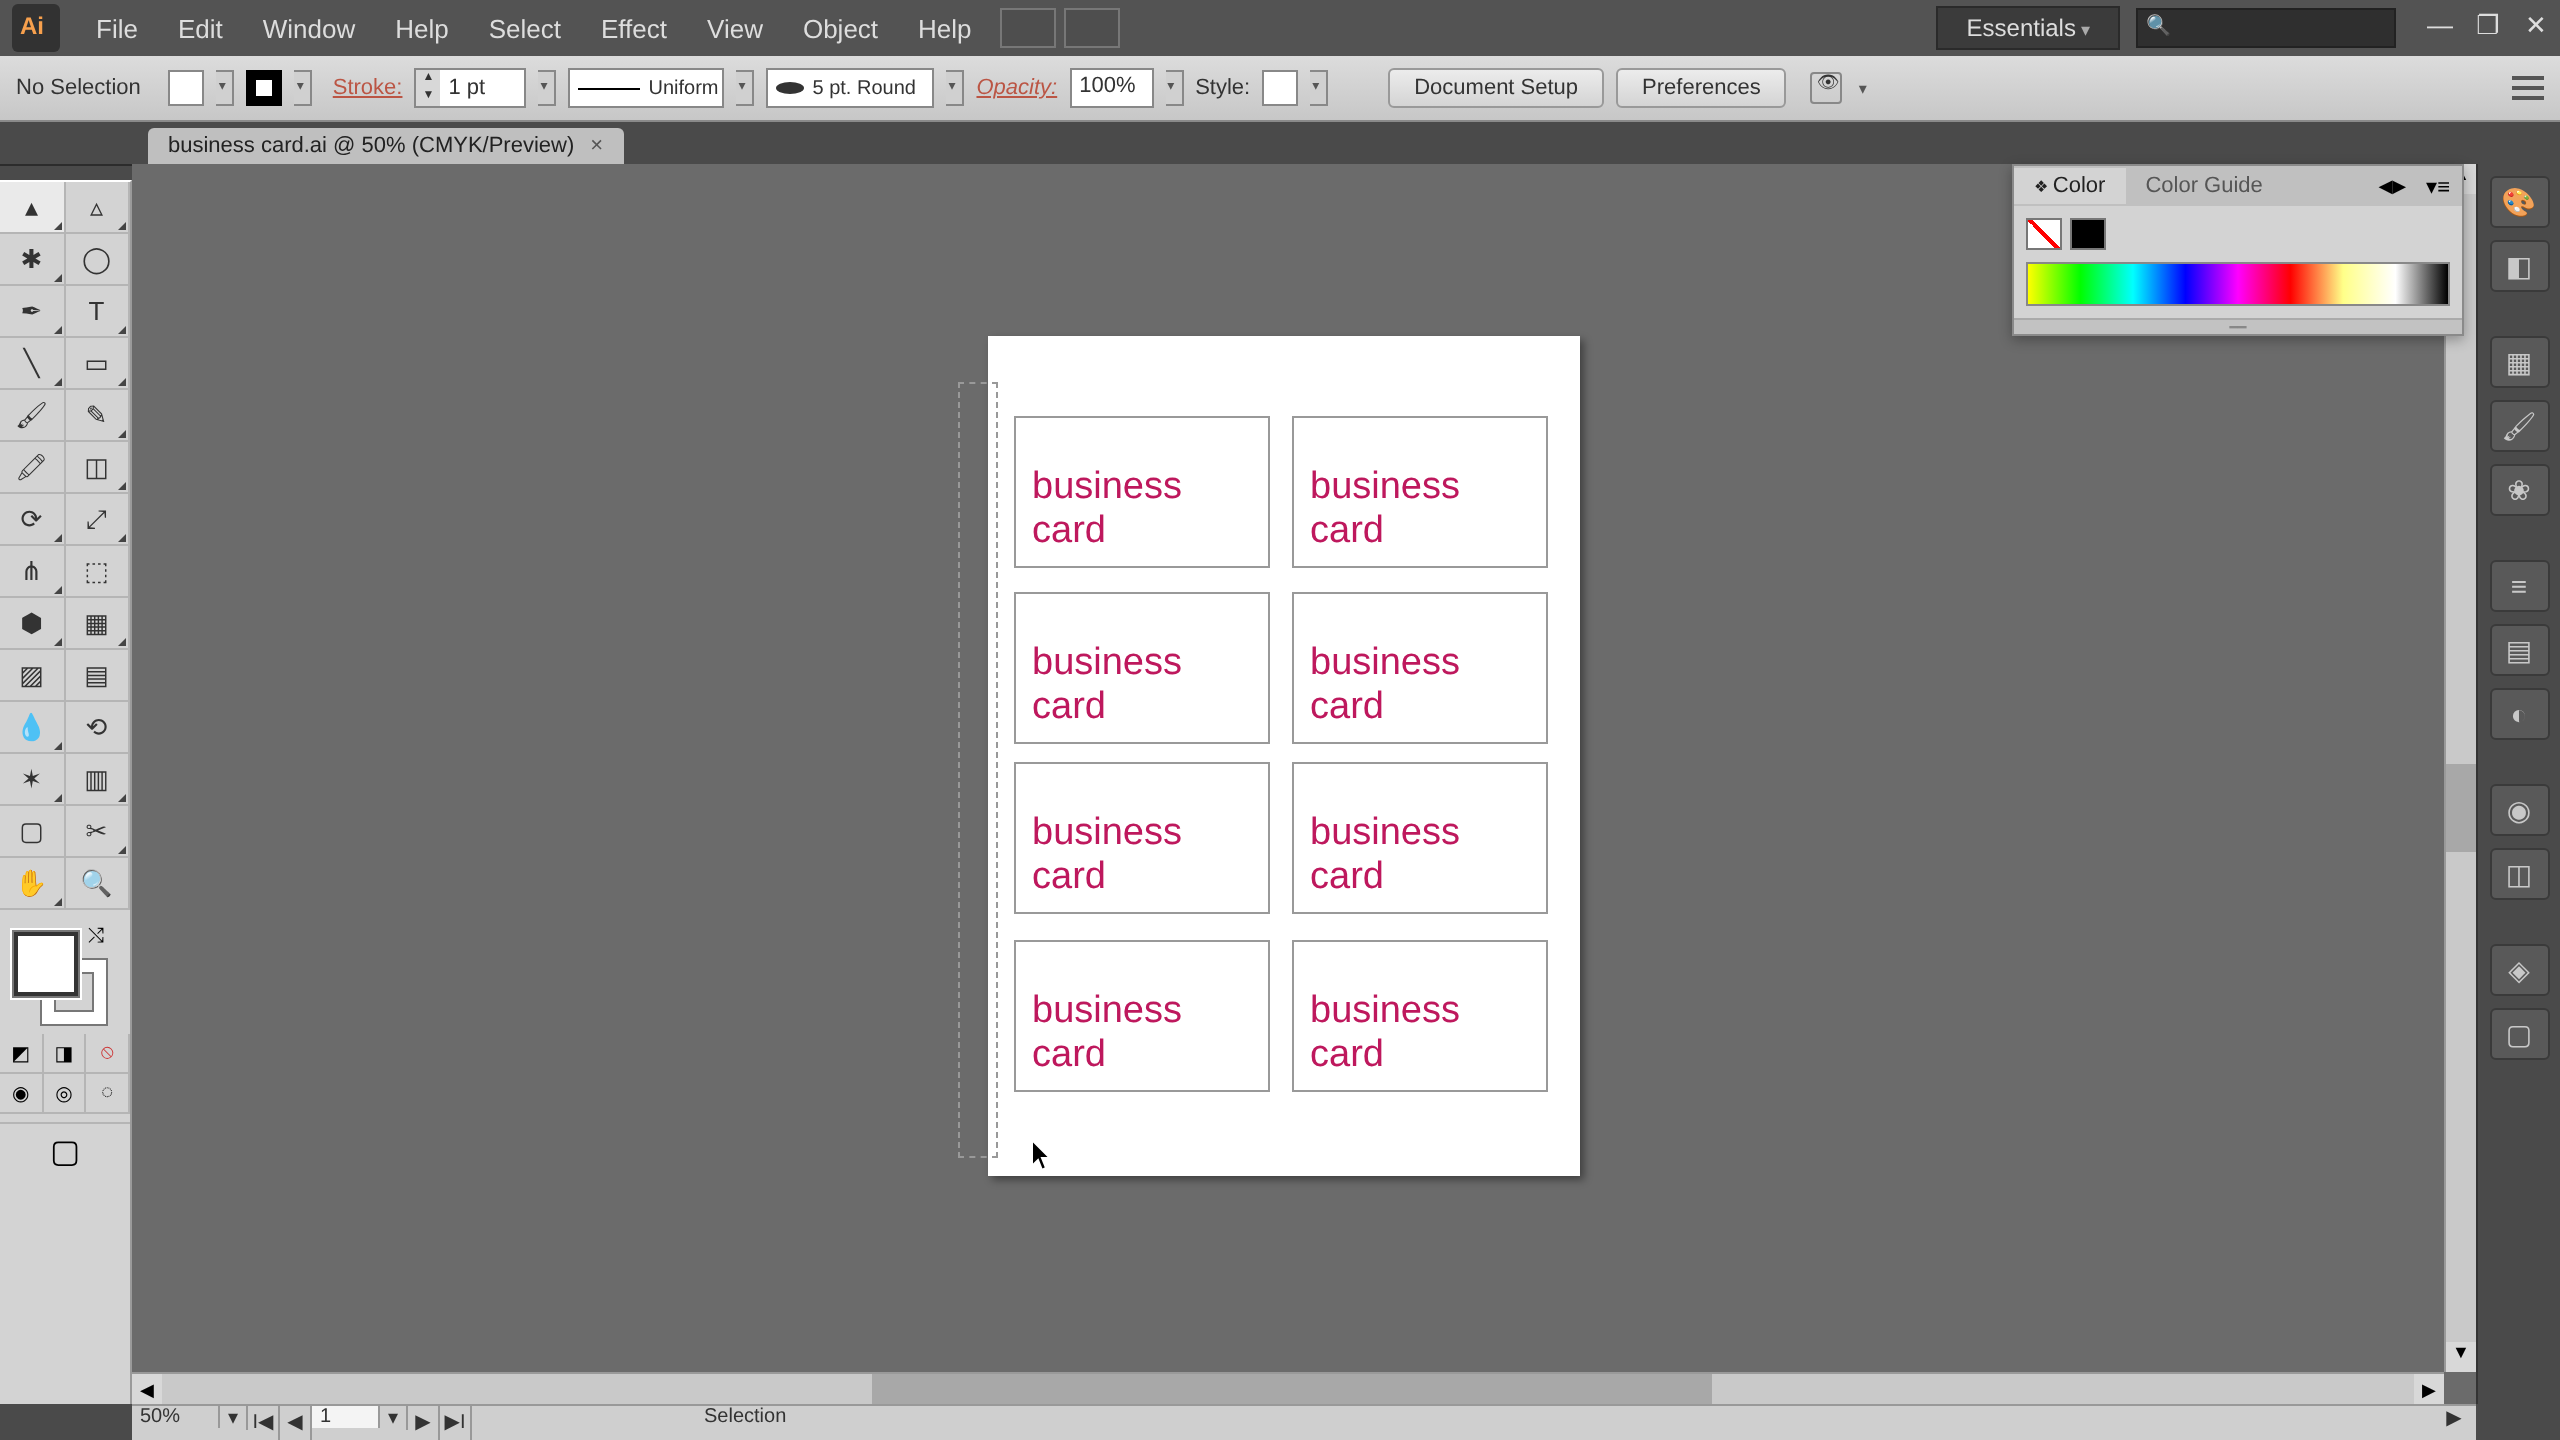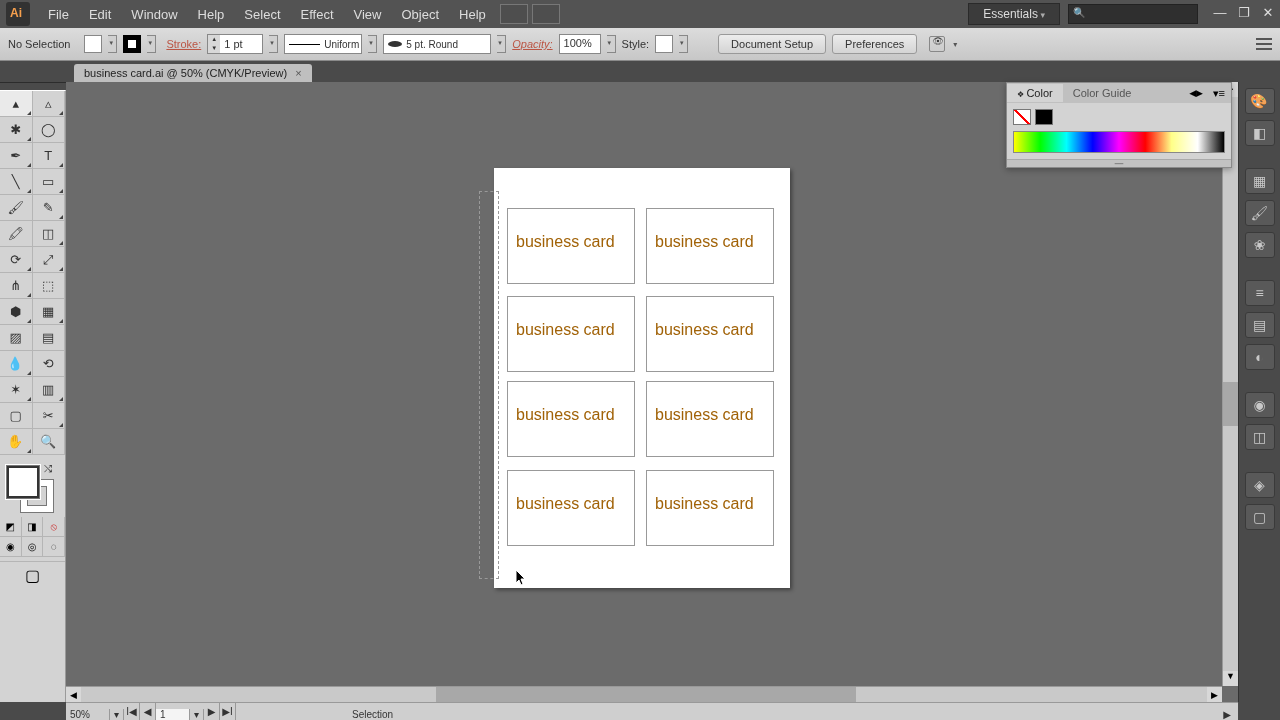--- a/index.html
+++ b/index.html
@@ -25,21 +25,21 @@
 .swatch { width:18px; height:18px; border:1px solid #888; background:#fff; }
 .dd9 { width:9px; height:18px; border:1px solid #888; border-left:none; background:#d0d0d0; position:relative; }
 .dd9::after { content:"▾"; font-size:7px; color:#555; position:absolute; left:1px; top:3px; }
 .strokelabel { color:#b54; text-decoration:underline; margin-left:4px; }
 .nud { display:flex; align-items:center; border:1px solid #888; height:20px; background:#fff; }
 .nud .arrows { width:12px; display:flex; flex-direction:column; background:#d8d8d8; }
 .nud .arrows span { height:9px; text-align:center; font-size:6px; line-height:9px; }
 .nud .val { width:42px; padding:0 4px; }
 .linedrop { width:78px; height:20px; border:1px solid #888; background:#fff; display:flex; align-items:center; position:relative; }
 .linedrop .ln { flex:1; height:1px; background:#000; margin:0 4px; }
-.profiledrop { width:108px; height:20px; border:1px solid #888; background:#fff; display:flex; align-items:center; padding:0 4px; font-size:10px; }
+.profiledrop { width:84px; height:20px; border:1px solid #888; background:#fff; display:flex; align-items:center; padding:0 4px; font-size:10px; }
 .profiledrop .el { width:14px; height:6px; background:#333; border-radius:50%; margin-right:4px; }
 .oplabel { color:#b54; text-decoration:underline;font-style:italic; }
 .opval { width:42px; height:20px; border:1px solid #888; background:#fff; padding:2px 4px; }
 .btnlong { padding:3px 12px; background:linear-gradient(#ececec,#d4d4d4); border:1px solid #999; border-radius:3px; font-size:11px; }
 .eyeico { width:16px; height:16px; border:1px solid #888; border-radius:2px; margin-left:6px; position:relative; }
 .eyeico::after { content:"👁"; font-size:9px; position:absolute; left:2px; top:-1px; }
 .ctrlbar .flex { flex:1; }
 .hamb { width:16px; height:12px; display:flex; flex-direction:column; justify-content:space-between; }
 .hamb span { height:2px; background:#555; }
 
@@ -61,21 +61,21 @@
 .fillstroke .strokeb::after { content:""; position:absolute; left:6px; top:6px; right:6px; bottom:6px; background:#d3d3d3; border:1px solid #777; }
 .fillstroke .swap { position:absolute; left:44px; top:2px; font-size:10px; }
 .minicells { display:grid; grid-template-columns:1fr 1fr 1fr; }
 .mcell { height:20px; border-bottom:1px solid #b5b5b5; border-right:1px solid #b5b5b5; font-size:10px; display:flex; align-items:center; justify-content:center; }
 .screenmode { height:28px; display:flex; align-items:center; justify-content:center; border-top:1px solid #b5b5b5; margin-top:4px; }
 
 
 .canvaswrap { position:absolute; left:66px; right:42px; top:82px; bottom:18px; background:#6b6b6b; overflow:hidden; }
 .artboard { position:absolute; left:428px; top:86px; width:296px; height:420px; background:#fff; box-shadow:2px 2px 4px rgba(0,0,0,.4); }
 .bleedbox { position:absolute; left:413px; top:109px; width:20px; height:388px; border:1px dashed #999; pointer-events:none; }
-.bcard { position:absolute; width:128px; height:76px; border:1px solid #999; background:#fff; display:flex; align-items:flex-start; padding:24px 8px 0 8px; font-family:"Segoe UI",sans-serif; font-size:16px; color:#a16207; }
+.bcard { position:absolute; width:128px; height:76px; border:1px solid #999; background:#fff; display:flex; align-items:flex-start; padding:24px 8px 0 8px; font-family:"Segoe UI",sans-serif; font-size:19px; color:#be185d; }
 .cursor { position:absolute; left:450px; top:488px; width:12px; height:16px; pointer-events:none; }
 .cursor svg { width:12px; height:16px; }
 .canvaswrap .vscroll { position:absolute; right:0; top:0; width:16px; bottom:16px; background:#c9c9c9; border-left:1px solid #999; }
 .canvaswrap .vscroll .thumb { position:absolute; top:300px; width:100%; height:44px; background:#a8a8a8; }
 .canvaswrap .vscroll .arr { position:absolute; width:100%; height:15px; text-align:center; font-size:9px; background:#d8d8d8; }
 .canvaswrap .hscroll { position:absolute; left:0; right:16px; bottom:0; height:16px; background:#c9c9c9; border-top:1px solid #999; }
 .canvaswrap .hscroll .thumb { position:absolute; left:370px; width:420px; height:100%; background:#a8a8a8; }
 .canvaswrap .hscroll .arr { position:absolute; height:100%; width:15px; text-align:center; font-size:9px; background:#d8d8d8; line-height:16px; }
 
 
@@ -93,21 +93,21 @@
 .colorpanel .tabs .menu { padding:0 6px; font-size:11px; }
 .colorpanel .body { padding:6px; }
 .colorpanel .swp { display:flex; gap:4px; margin-bottom:6px; }
 .colorpanel .swp .a { width:18px; height:16px; border:1px solid #777; background:#fff; position:relative; }
 .colorpanel .swp .a::after { content:""; position:absolute; left:0; top:0; right:0; bottom:0; background:linear-gradient(45deg,transparent 45%,red 45%,red 55%,transparent 55%); }
 .colorpanel .swp .b { width:18px; height:16px; border:1px solid #777; background:#000; }
 .colorpanel .spectrum { height:22px; background:linear-gradient(to right,#ff0,#0f0,#0ff,#00f,#f0f,#f00,#ff8,#fff,#000); border:1px solid #888; }
 .colorpanel .gripbar { height:8px; background:#c2c2c2; border-top:1px solid #aaa; text-align:center; font-size:7px; color:#888; }
 
 
-.status { position:absolute; left:66px; right:42px; bottom:0; height:18px; background:#cfcfcf; border-top:1px solid #999; display:flex; align-items:flex-end; font-size:10px; color:#333; }
+.status { position:absolute; left:66px; right:42px; bottom:0; height:18px; background:#cfcfcf; border-top:1px solid #999; display:flex; align-items:flex-start; font-size:10px; color:#333; }
 .status .zoom { width:44px; padding:0 4px; border-right:1px solid #999; }
 .status .zdrop { width:14px; text-align:center; border-right:1px solid #999; }
 .status .navbtn { width:16px; text-align:center; border-right:1px solid #999; height:100%; line-height:18px; }
 .status .artnum { width:34px; padding:0 4px; border-right:1px solid #999; background:#f4f4f4; }
 .status .seltool { margin-left:116px; }
 .status .pplay { width:14px; text-align:center; margin-left:auto; margin-right:4px; }
 </style>
 </head>
 <body>
 

